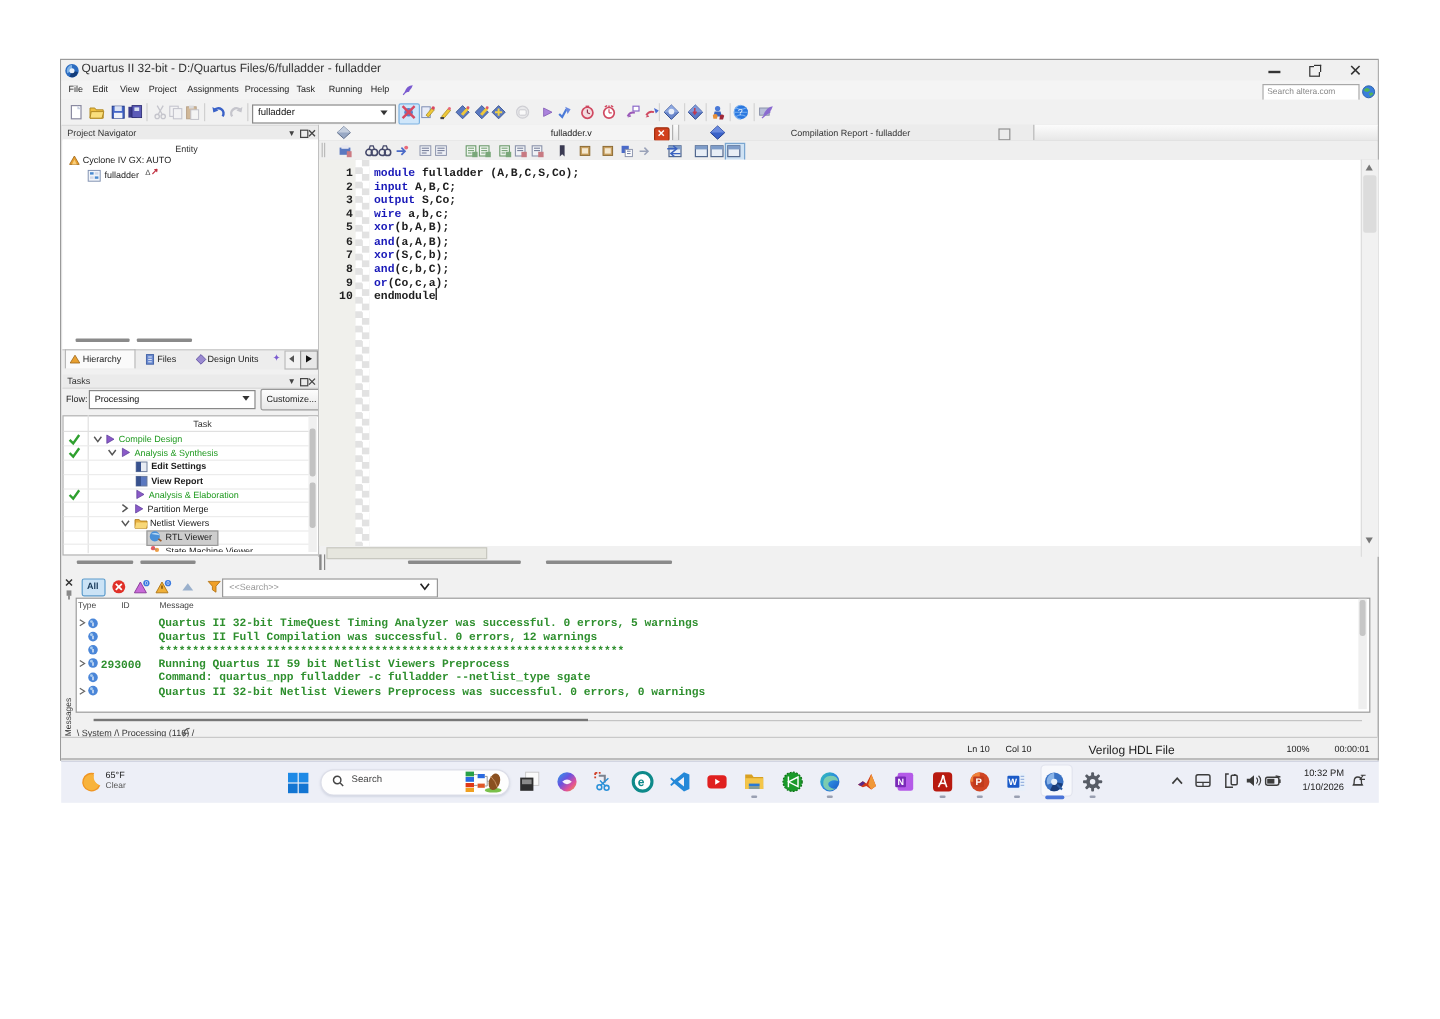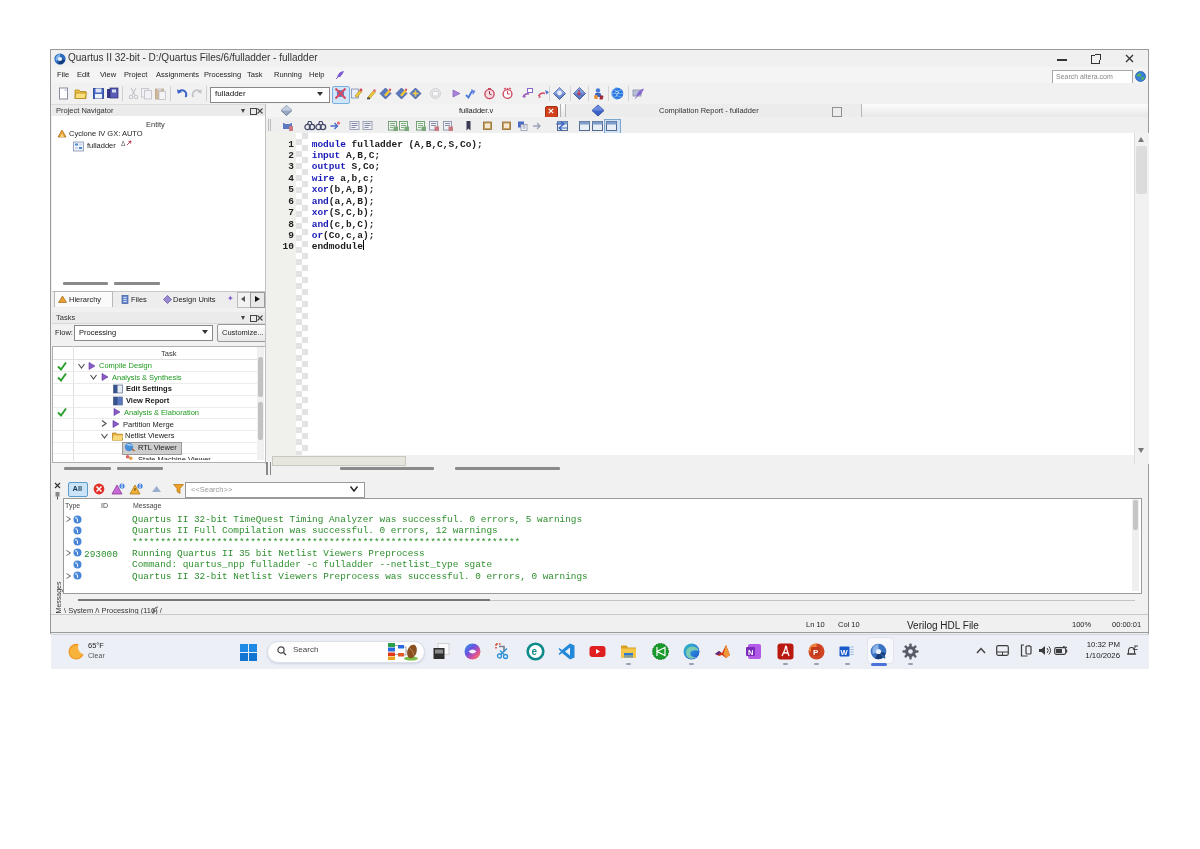--- a/index.html
+++ b/index.html
@@ -1,17 +1,17 @@
 <!DOCTYPE html>
 <html><head><meta charset="utf-8"><style>
 html,body{margin:0;padding:0;width:1200px;height:849px;background:#fff;overflow:hidden;
 font-family:"Liberation Sans",sans-serif;}
 .a{position:absolute;}
 .t{position:absolute;white-space:nowrap;line-height:1;}
-.m{font-family:"Liberation Mono",monospace;}
+.m{font-family:"Liberation Mono",monospace;font-weight:bold;}
 svg{display:block;overflow:visible}
 </style></head><body>
 
 <div class="a" style="left:51px;top:50px;width:1097px;height:583px;background:#f1f1f1;outline:1px solid #9a9a9a;outline-offset:0px;">
 <div class="a" style="left:0;top:0;width:1097px;height:17px;background:#f0f0f0;"></div>
 <svg class="a" style="left:3px;top:3px" width="12" height="12" viewBox="0 0 12 12">
 <circle cx="6" cy="6" r="5.6" fill="#2a6bc0"></circle>
       <path d="M2 8 A5 5 0 0 1 6 1 L6 6 Z" fill="#7fb2e8"></path>
 <path d="M6 6 L11 7 A5.2 5.2 0 0 1 4 11 Z" fill="#123c7a"></path>
       <circle cx="6" cy="6" r="2.1" fill="#e8f0fa"></circle>
@@ -518,21 +518,21 @@
     </svg>
 <div class="t m" style="left:81px;top:487.6px;font-size:9.4px;color:#2e8f2e">*********************************************************************</div>
 <svg class="a" style="left:14.5px;top:499.90000000000003px" width="5" height="6" viewBox="0 0 5 6">
       <path d="M0.5 0.5 L4.5 3 L0.5 5.5" stroke="#666" stroke-width="1" fill="none"></path>
     </svg>
 <svg class="a" style="left:22px;top:498.40000000000003px" width="9" height="9" viewBox="0 0 9 9">
       <circle cx="4.5" cy="4.5" r="4" fill="#4a86d8"></circle>
       <circle cx="3.2" cy="3" r="1.2" fill="#a8ccf0"></circle>
       <path d="M4.5 3.8 v3" stroke="#fff" stroke-width="1"></path>
     </svg>
-<div class="t m" style="left:81px;top:498.90000000000003px;font-size:9.4px;color:#2e8f2e">Running Quartus II 35 bit Netlist Viewers Preprocess</div>
+<div class="t m" style="left:81px;top:498.90000000000003px;font-size:9.4px;color:#2e8f2e">Running Quartus II 59 bit Netlist Viewers Preprocess</div>
 <svg class="a" style="left:22px;top:509.70000000000005px" width="9" height="9" viewBox="0 0 9 9">
       <circle cx="4.5" cy="4.5" r="4" fill="#4a86d8"></circle>
       <circle cx="3.2" cy="3" r="1.2" fill="#a8ccf0"></circle>
       <path d="M4.5 3.8 v3" stroke="#fff" stroke-width="1"></path>
     </svg>
 <div class="t m" style="left:81px;top:510.20000000000005px;font-size:9.4px;color:#2e8f2e">Command: quartus_npp fulladder -c fulladder --netlist_type sgate</div>
 <svg class="a" style="left:14.5px;top:522.5px" width="5" height="6" viewBox="0 0 5 6">
       <path d="M0.5 0.5 L4.5 3 L0.5 5.5" stroke="#666" stroke-width="1" fill="none"></path>
     </svg>
 <svg class="a" style="left:22px;top:521.0px" width="9" height="9" viewBox="0 0 9 9">

